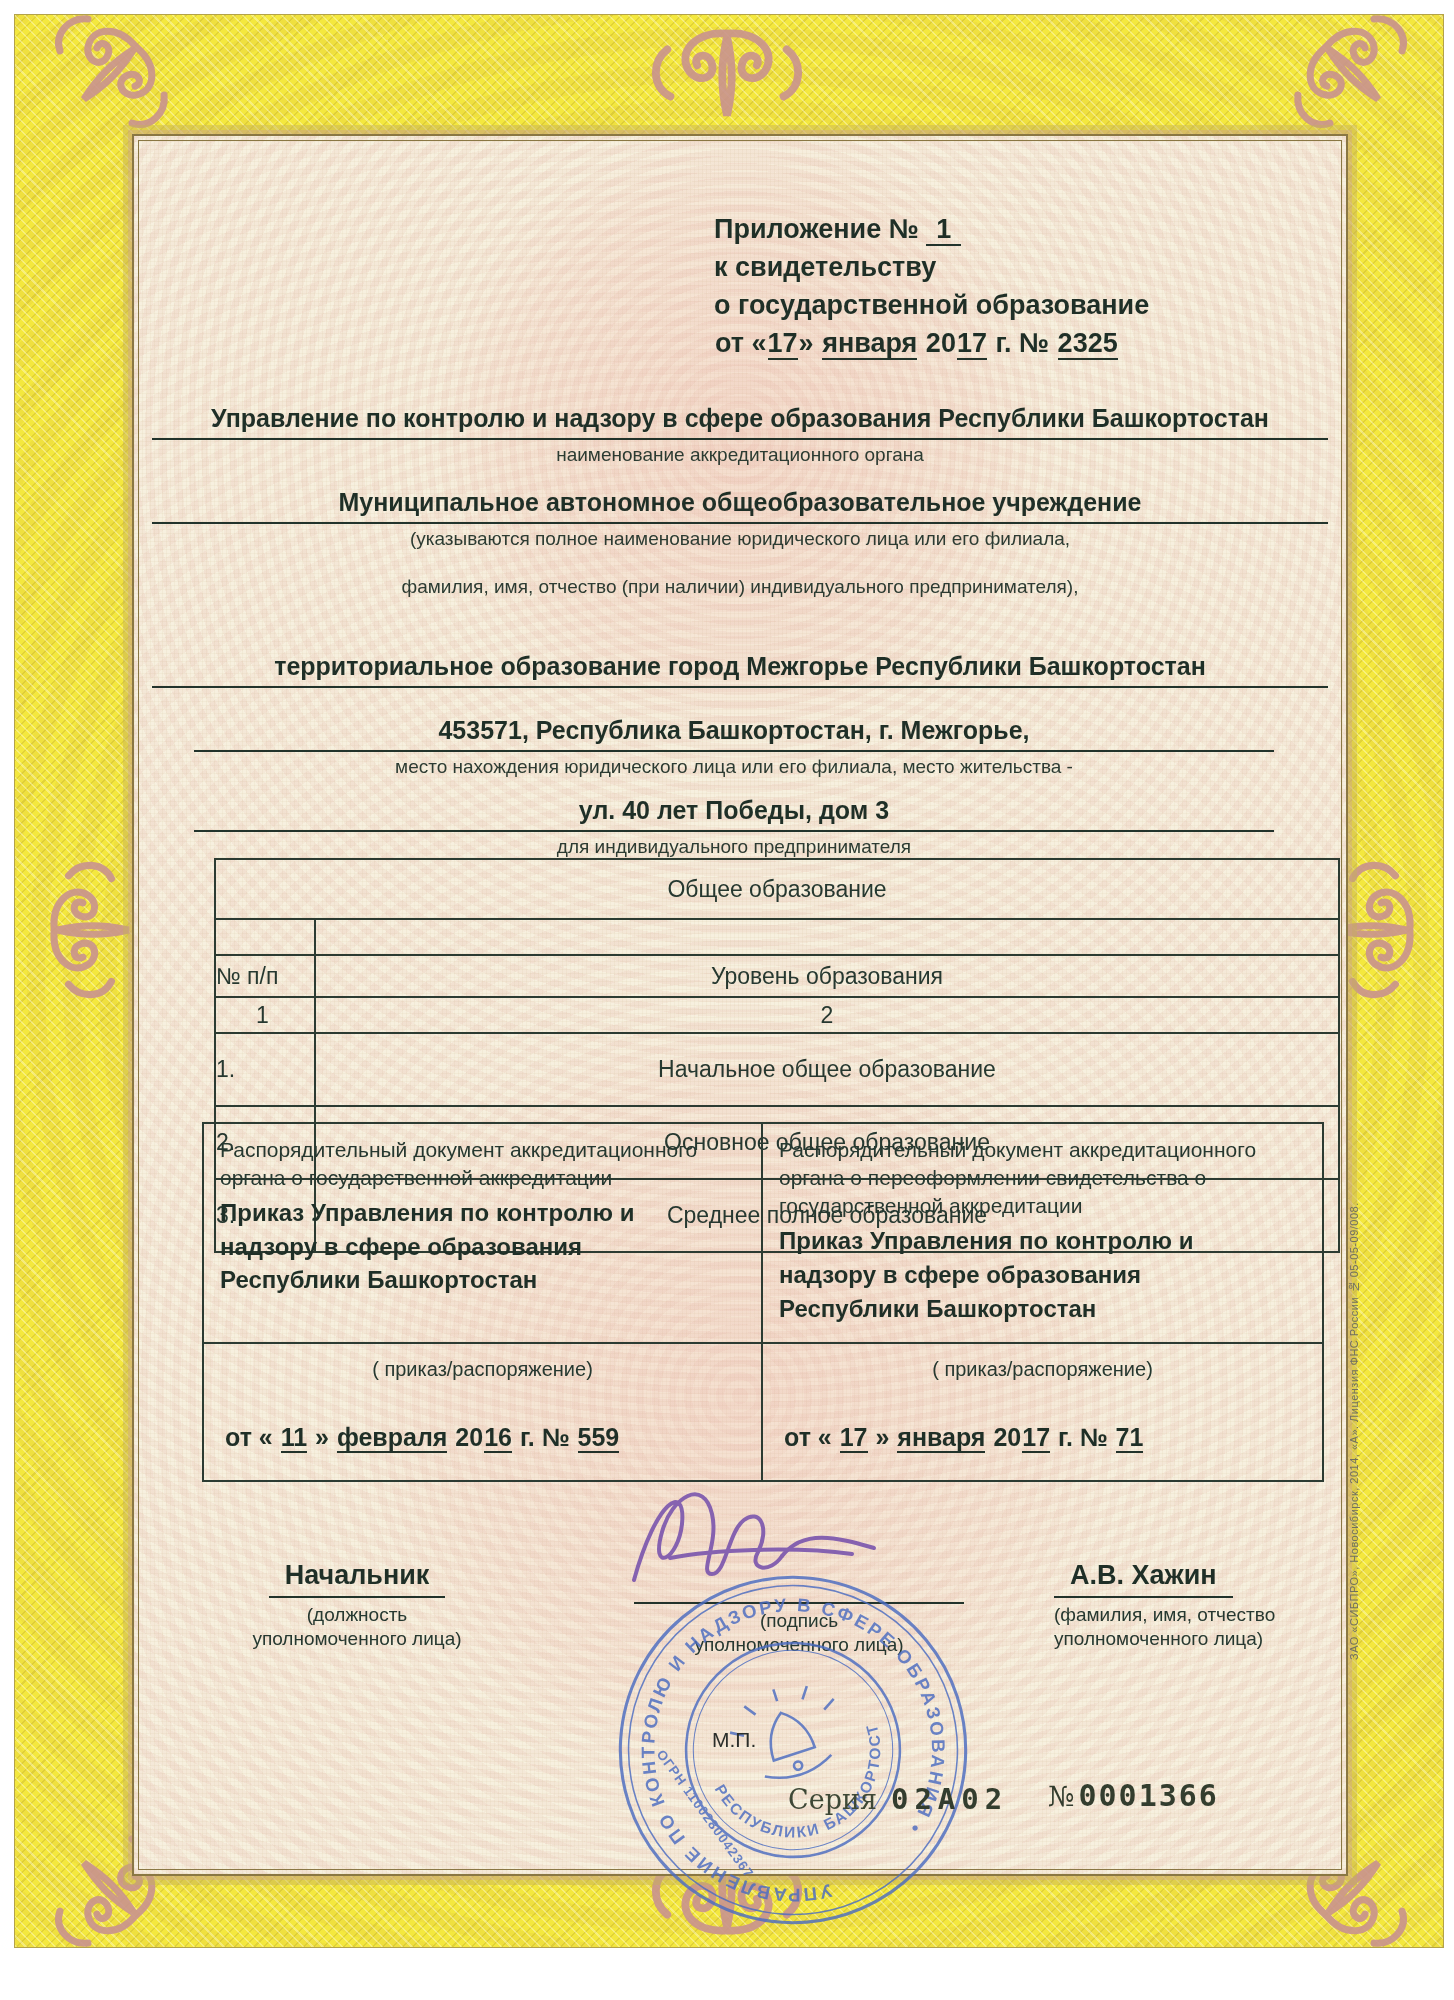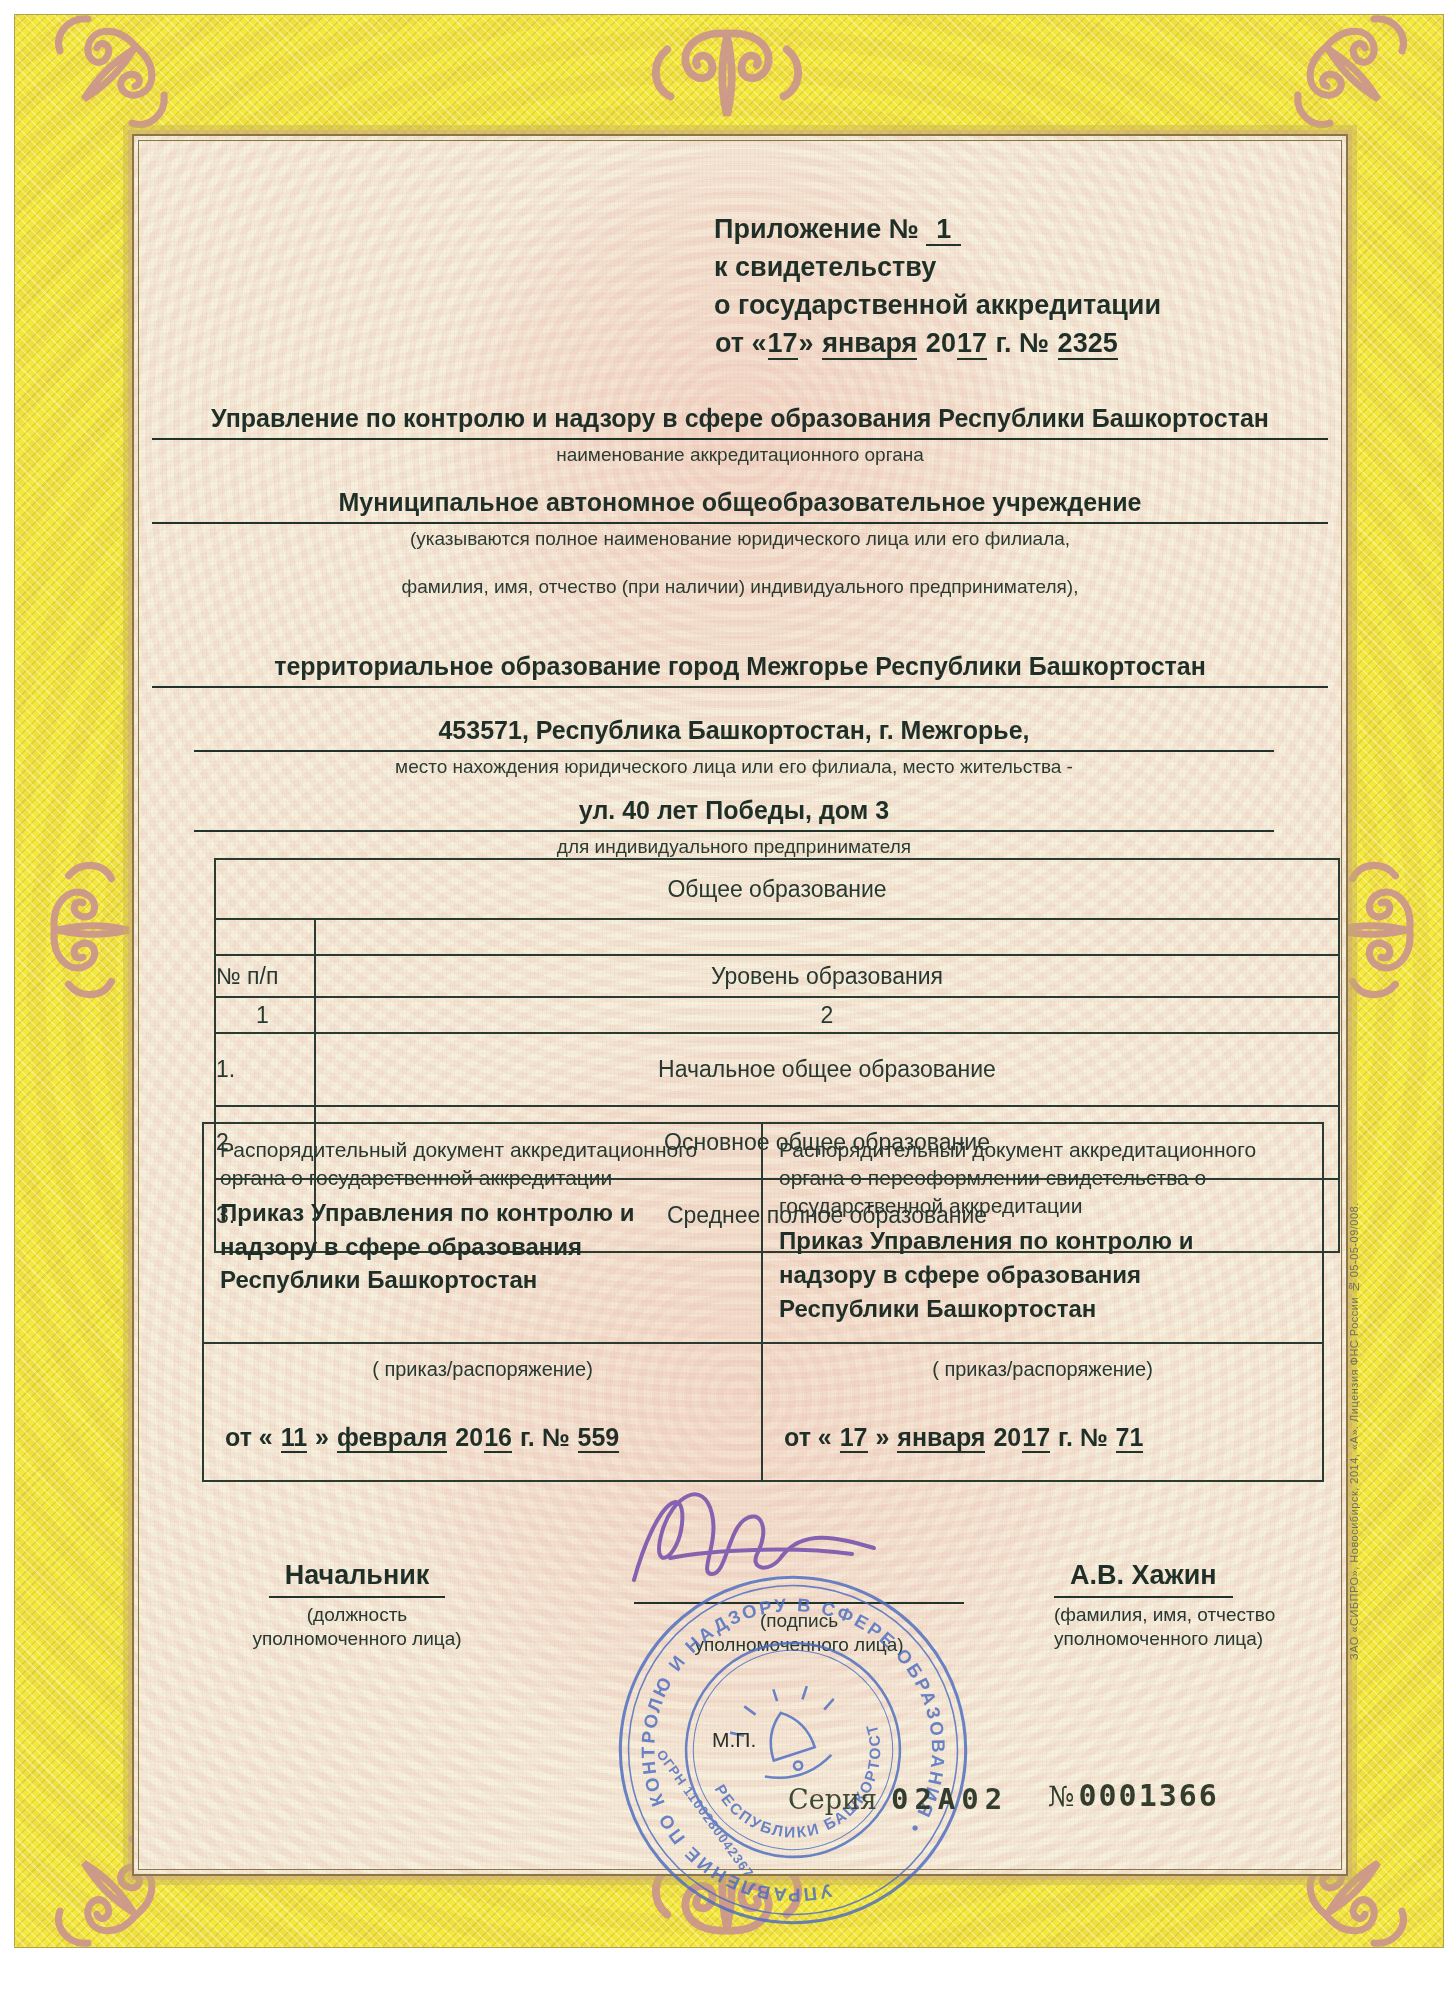--- a/index.html
+++ b/index.html
@@ -141,21 +141,21 @@
     </svg>
 
   <div class="panel">
 
     <div class="abs sec-header">
       <div>
         <span>Приложение №</span>
         <span class="u pad">1</span>
       </div>
       <div>к свидетельству</div>
-      <div>о государственной аккредитации</div>
+      <div>о государственной образование</div>
       <div>
         <span class="seg">от «</span><span class="u">17</span><span class="seg">» </span><span class="u">января</span><span class="seg"> 20</span><span class="u">17</span><span class="seg"> г. № </span><span class="u">2325</span>
       </div>
     </div>
 
     <div class="abs field sec-org">
       <span class="line bold-line">Управление по контролю и надзору в сфере образования Республики Башкортостан</span>
       <div class="caption">наименование аккредитационного органа</div>
     </div>
 

